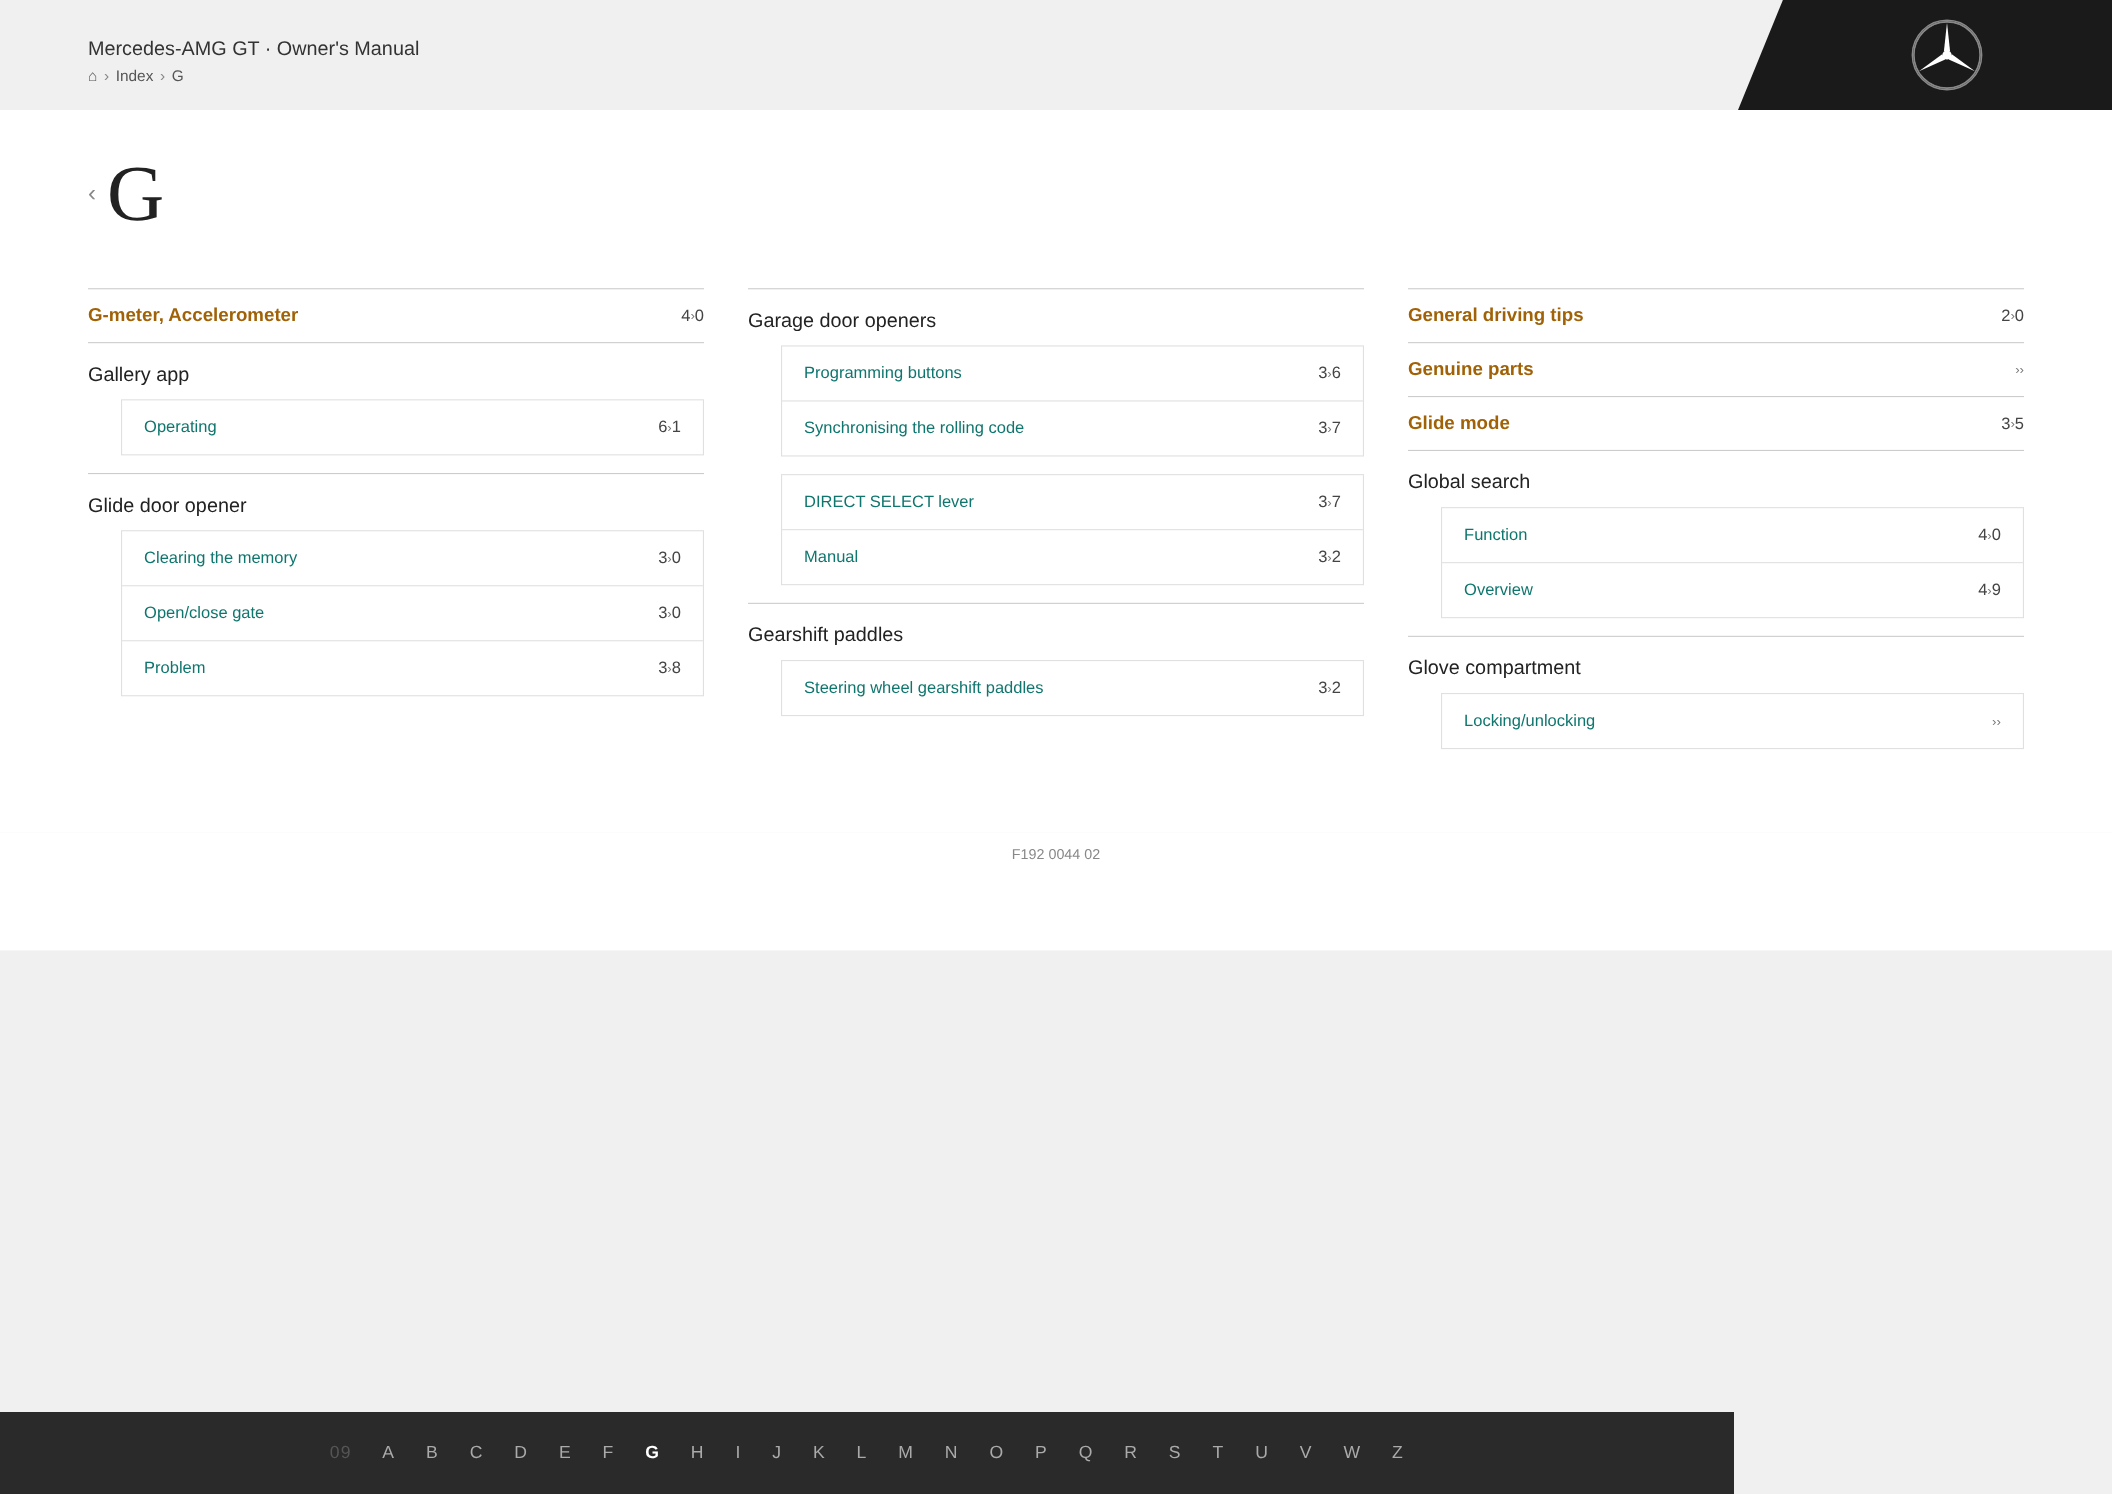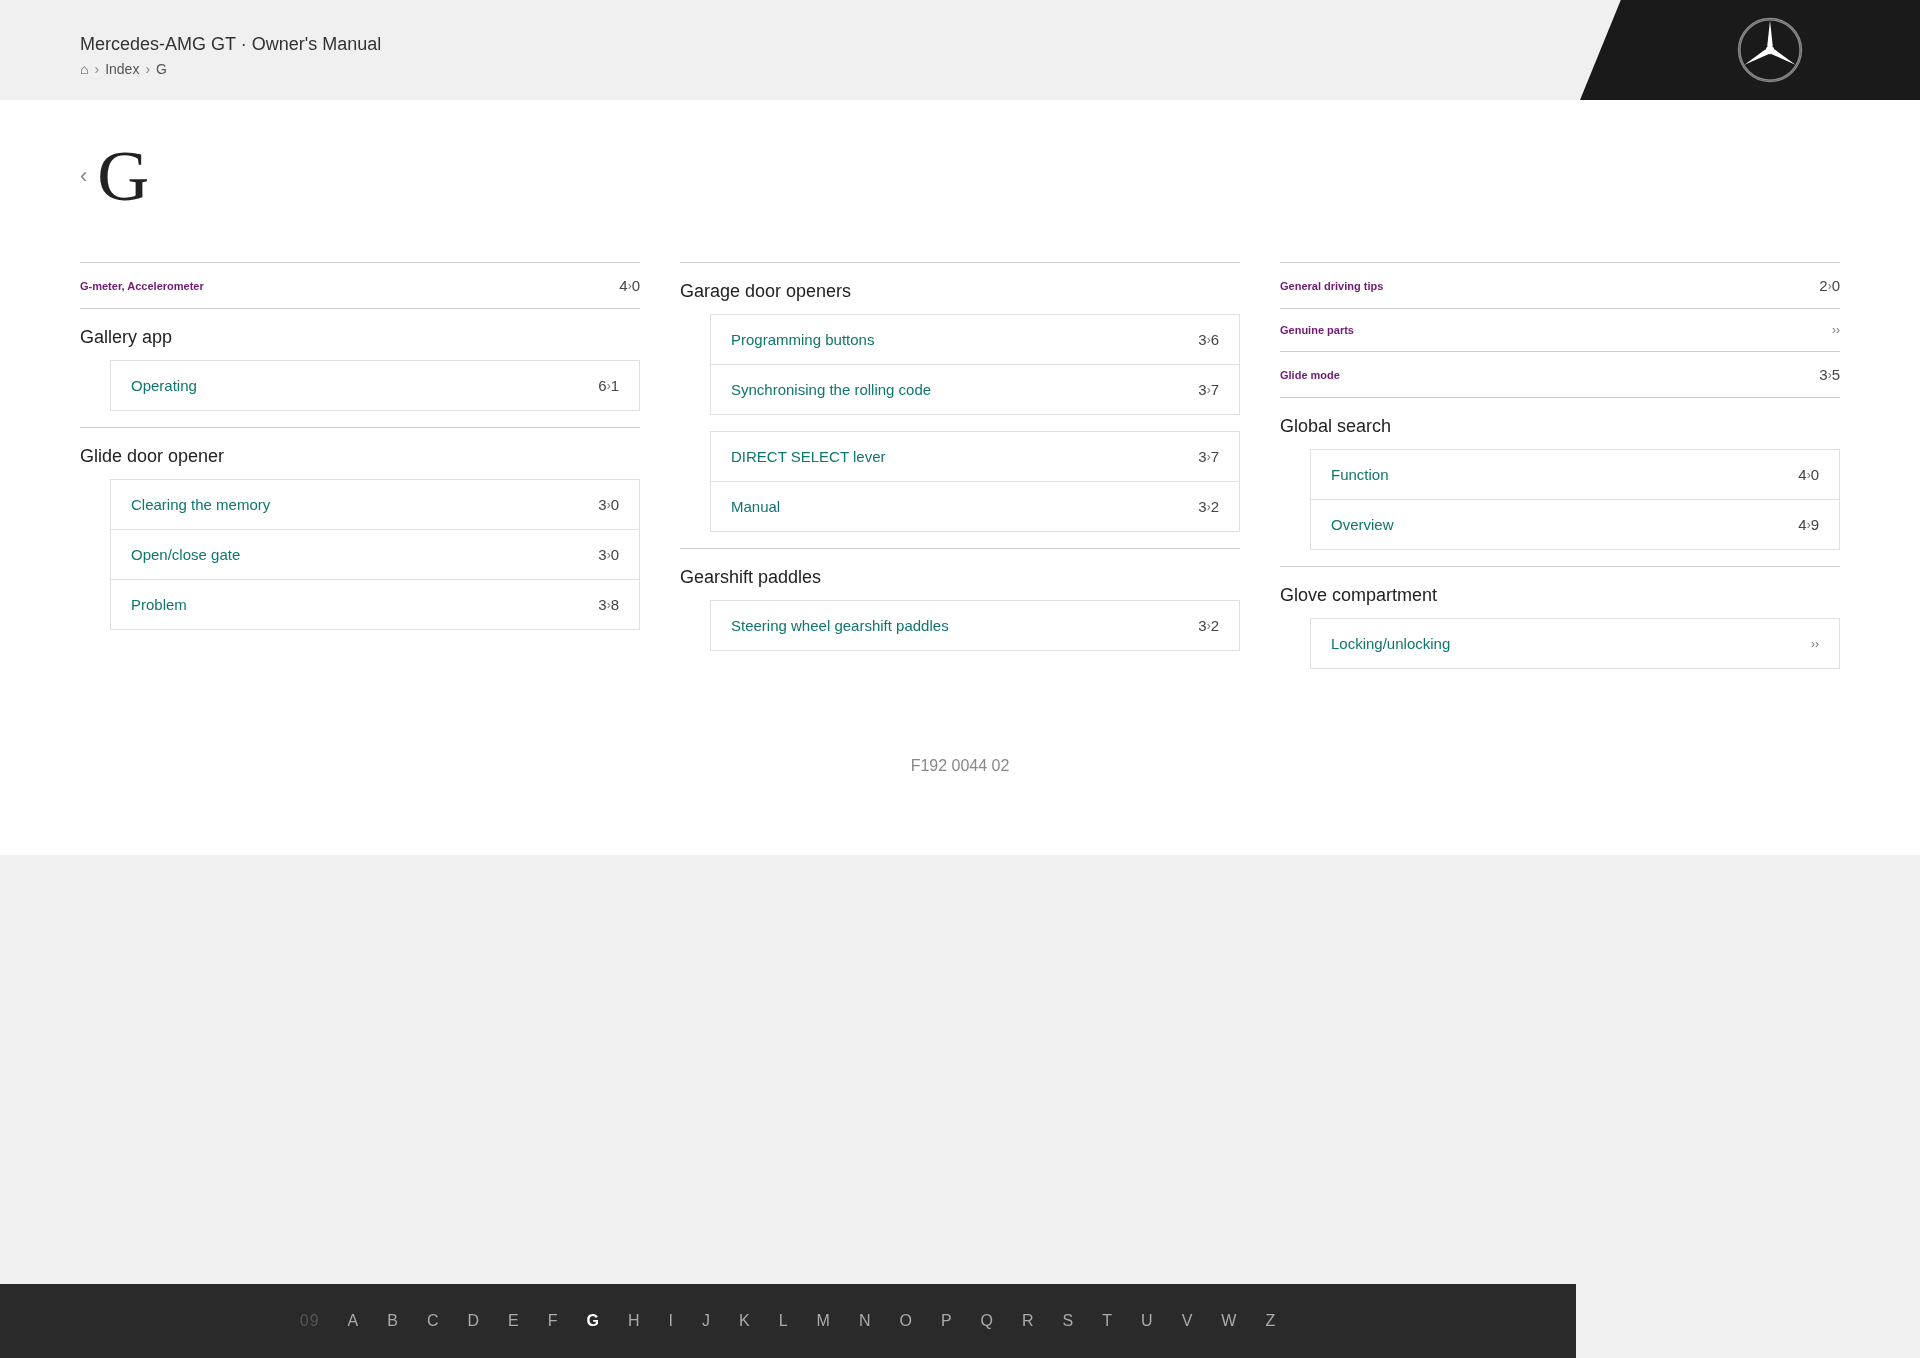--- a/index.html
+++ b/index.html
@@ -108,22 +108,22 @@
       font-size: 18px;
       font-weight: normal;
       color: #222;
       padding: 18px 0 12px 0;
       border-top: 1px solid #ccc;
     }
     .section-title.first {
       border-top: 1px solid #ccc;
     }
     .entry-label {
-      font-size: 11px;
-      color: #701a75;
+      font-size: 17px;
+      color: #a16207;
     }
     .entry-label.bold {
       font-weight: bold;
     }
     .entry-page {
       font-size: 15px;
       color: #444;
       display: flex;
       align-items: center;
       gap: 0;
@@ -192,21 +192,21 @@
     }
     .alpha-item.muted {
       color: #555;
     }
 
     
     .footer-label {
       text-align: center;
       padding: 12px 0 80px 0;
       color: #888;
-      font-size: 16px;
+      font-size: 13px;
       background: white;
     }
 
     .double-arrow {
       display: inline-block;
       font-size: 12px;
       color: #777;
     }
   </style>
 </head>

